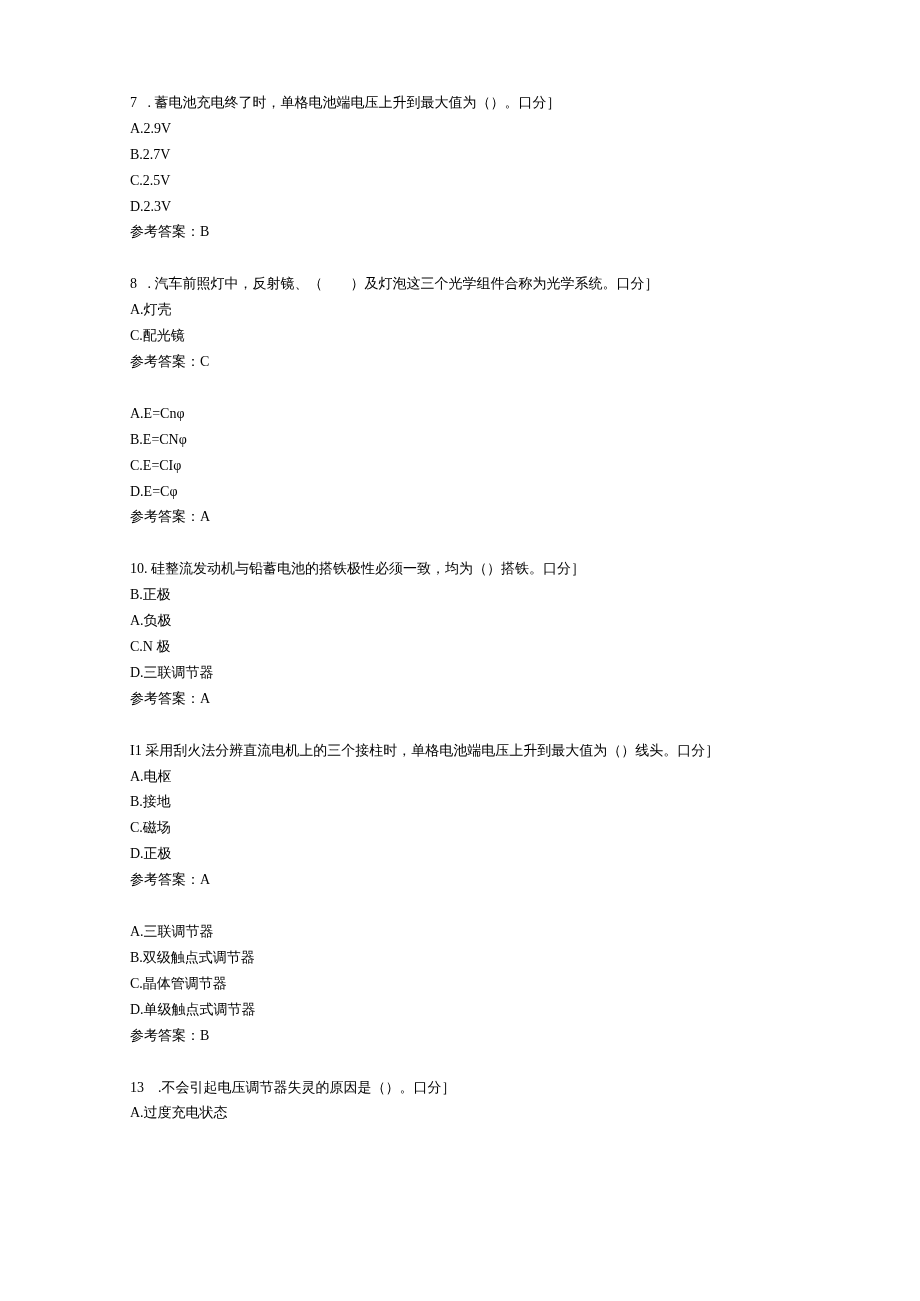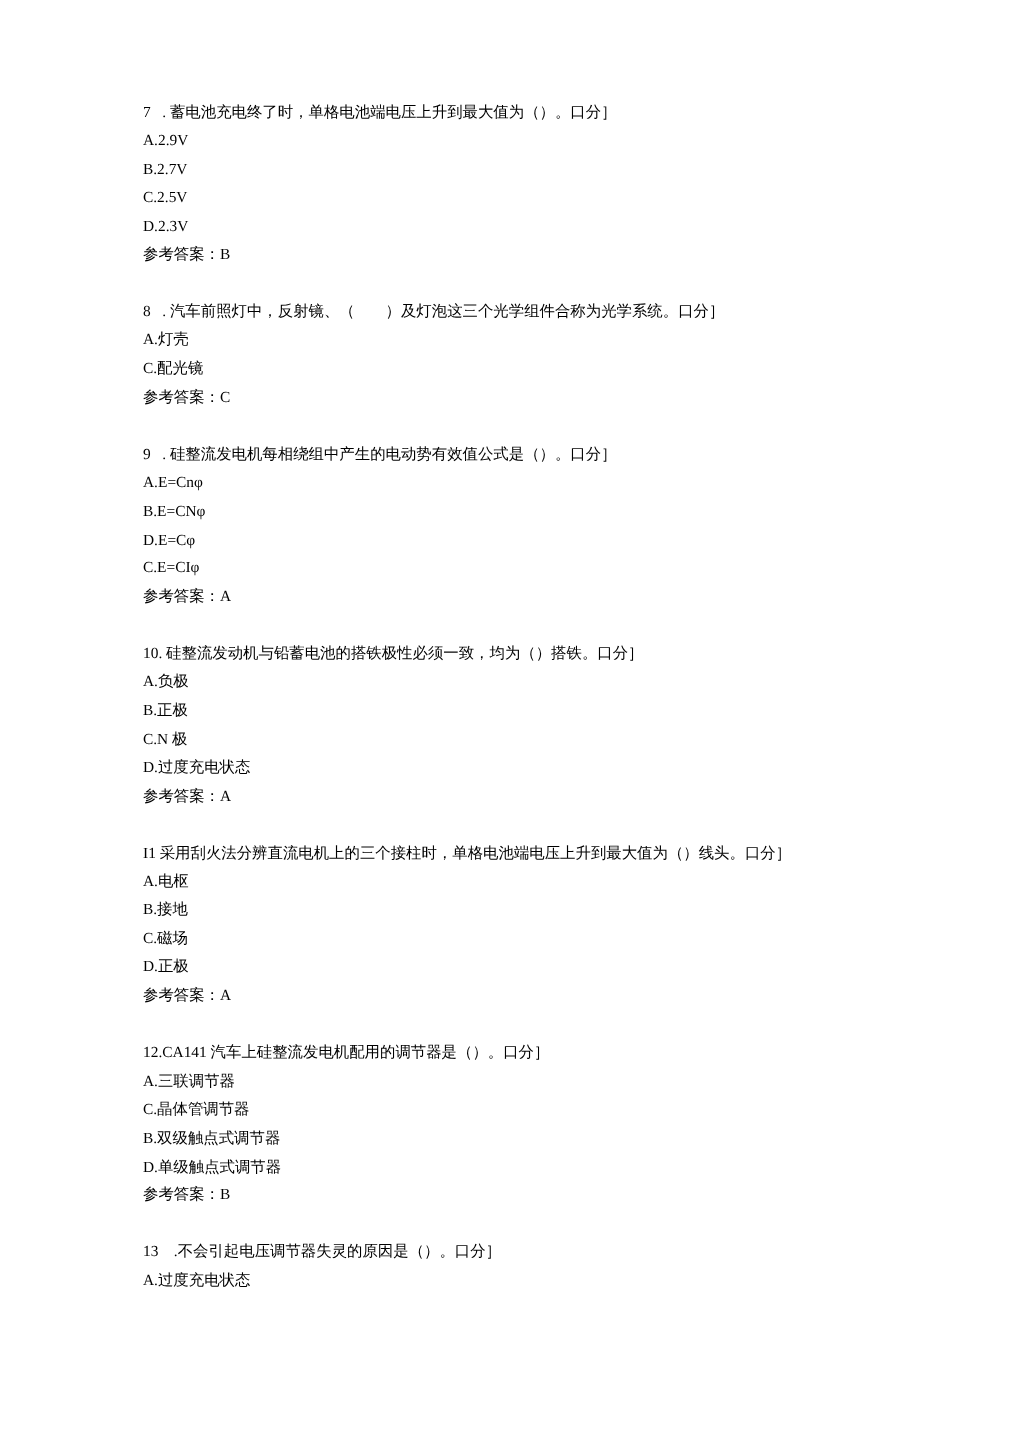--- a/index.html
+++ b/index.html
@@ -42,51 +42,49 @@
   </div>
 
   <div class="question-block">
     <div class="q-line"><span class="num-pad">8   . </span><span>汽车前照灯中，反射镜、（        ）及灯泡这三个光学组件合称为光学系统。口分］</span></div>
     <div class="opt-line">A.灯壳</div>
     <div class="opt-line">C.配光镜</div>
     <div class="ans-line">参考答案：C</div>
   </div>
 
   <div class="question-block">
-    <div class="q-line"><span class="num-pad">9   . </span><span>硅整流发电机每相绕组中产生的电动势有效值公式是（）。口分］</span></div>
     <div class="opt-line">A.E=Cnφ</div>
     <div class="opt-line">B.E=CNφ</div>
+    <div class="opt-line">C.E=CIφ</div>
     <div class="opt-line">D.E=Cφ</div>
-    <div class="opt-line">C.E=CIφ</div>
     <div class="ans-line">参考答案：A</div>
   </div>
 
   <div class="question-block">
     <div class="q-line"><span class="num-pad">10. </span><span>硅整流发动机与铅蓄电池的搭铁极性必须一致，均为（）搭铁。口分］</span></div>
+    <div class="opt-line">B.正极</div>
     <div class="opt-line">A.负极</div>
-    <div class="opt-line">B.正极</div>
     <div class="opt-line">C.N 极</div>
-    <div class="opt-line">D.过度充电状态</div>
+    <div class="opt-line">D.三联调节器</div>
     <div class="ans-line">参考答案：A</div>
   </div>
 
   <div class="question-block">
     <div class="q-line"><span class="num-pad">I1 </span><span>采用刮火法分辨直流电机上的三个接柱时，单格电池端电压上升到最大值为（）线头。口分］</span></div>
     <div class="opt-line">A.电枢</div>
     <div class="opt-line">B.接地</div>
     <div class="opt-line">C.磁场</div>
     <div class="opt-line">D.正极</div>
     <div class="ans-line">参考答案：A</div>
   </div>
 
   <div class="question-block">
-    <div class="q-line"><span class="num-pad">12.</span><span>CA141 汽车上硅整流发电机配用的调节器是（）。口分］</span></div>
     <div class="opt-line">A.三联调节器</div>
+    <div class="opt-line">B.双级触点式调节器</div>
     <div class="opt-line">C.晶体管调节器</div>
-    <div class="opt-line">B.双级触点式调节器</div>
     <div class="opt-line">D.单级触点式调节器</div>
     <div class="ans-line">参考答案：B</div>
   </div>
 
   <div class="question-block">
     <div class="q-line"><span class="num-pad">13    .</span><span>不会引起电压调节器失灵的原因是（）。口分］</span></div>
     <div class="opt-line">A.过度充电状态</div>
   </div>
 
 </div>

